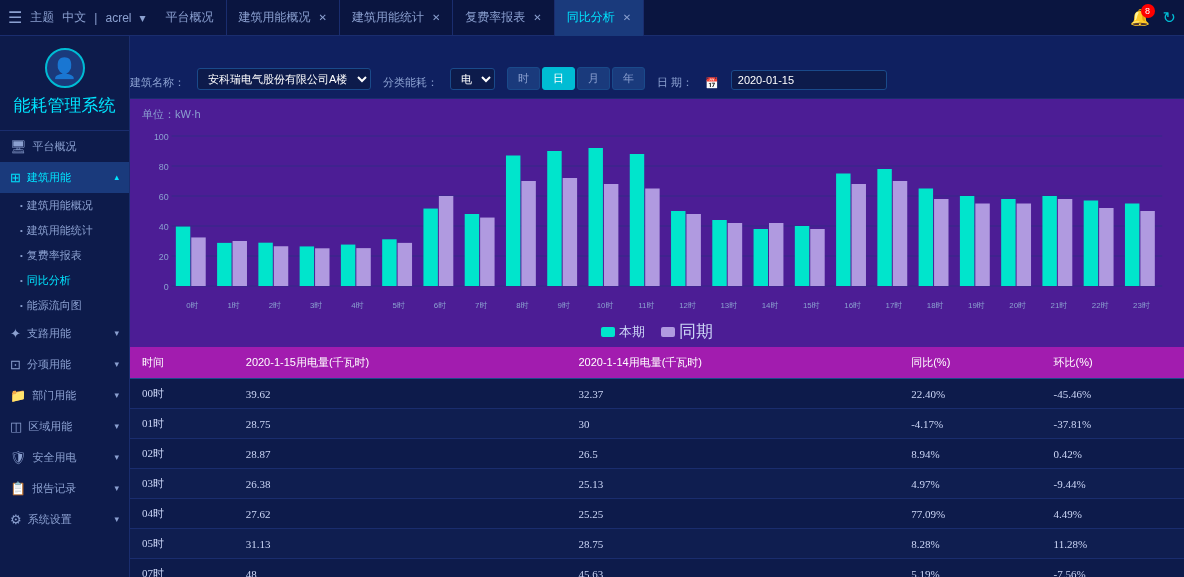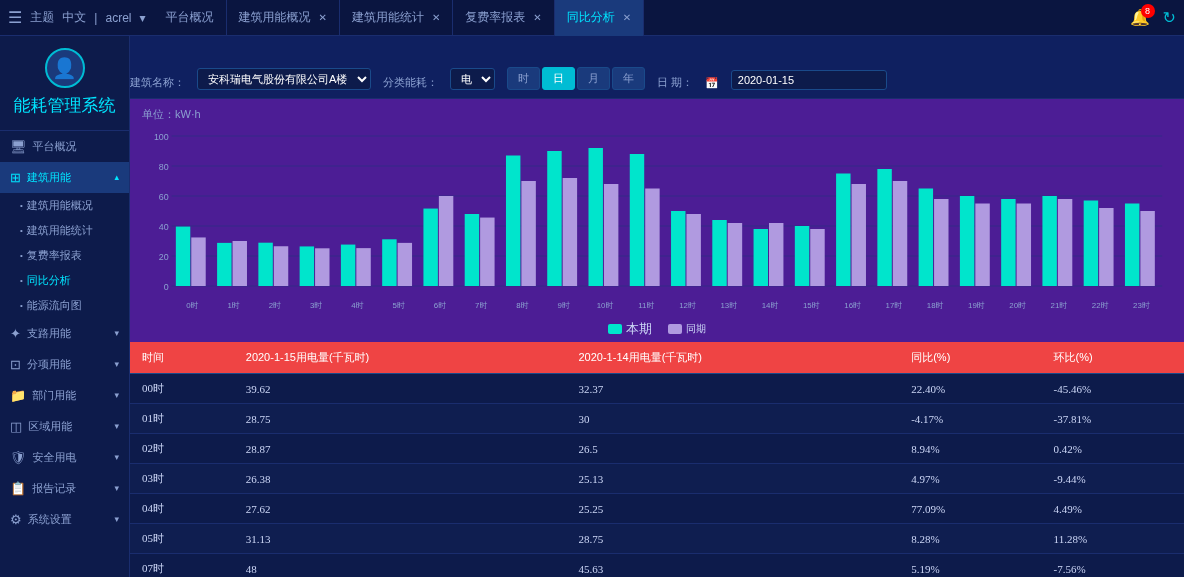--- a/index.html
+++ b/index.html
@@ -52,21 +52,21 @@
 
     
     .chart-area { padding: 8px 12px 4px; background: #4c1d95; }
     .unit-label { color: #8ba0d0; font-size: 11px; margin-bottom: 4px; }
     .chart-container { position: relative; height: 190px; }
     .chart-svg { width: 100%; height: 190px; }
 
     
     .table-container { flex: 1; overflow-y: auto; }
     table { width: 100%; border-collapse: collapse; }
-    thead tr { background: #ef4444; }
+    thead tr { background: #a21caf; }
     thead th { padding: 8px 12px; text-align: left; color: #fff; font-size: 11px; font-weight: normal; border-bottom: 1px solid #1a4a8a; }
     tbody tr { border-bottom: 1px solid #1a2d6e; font-family: Liberation Serif, serif; }
     tbody tr:nth-child(even) { background: #0f1e50; }
     tbody tr:nth-child(odd) { background: #0d1b4b; }
     tbody td { padding: 7px 12px; color: #ccd6f6; font-size: 11px; }
   </style>
 </head>
 <body>
 
 <div class="top-bar">
@@ -271,21 +271,21 @@
           </svg>
       </div>
 
       <div style="display:flex;gap:16px;align-items:center;margin-top:4px;justify-content:center;">
         <span style="display:inline-flex;align-items:center;gap:4px;">
           <span style="width:14px;height:10px;background:#00e5cc;display:inline-block;border-radius:2px;"></span>
           <span style="color:#ccd6f6;font-size:13px;">本期</span>
         </span>
         <span style="display:inline-flex;align-items:center;gap:4px;">
           <span style="width:14px;height:10px;background:#b09ae0;display:inline-block;border-radius:2px;"></span>
-          <span style="color:#ccd6f6;font-size:10px;">同期</span>
+          <span style="color:#ccd6f6;font-size:17px;">同期</span>
         </span>
       </div>
     </div>
 
     <div class="table-container">
       <table id="data-table">
         <thead id="table-head">
             <tr>
               <th>时间</th>
               <th>2020-1-15用电量(千瓦时)</th>

